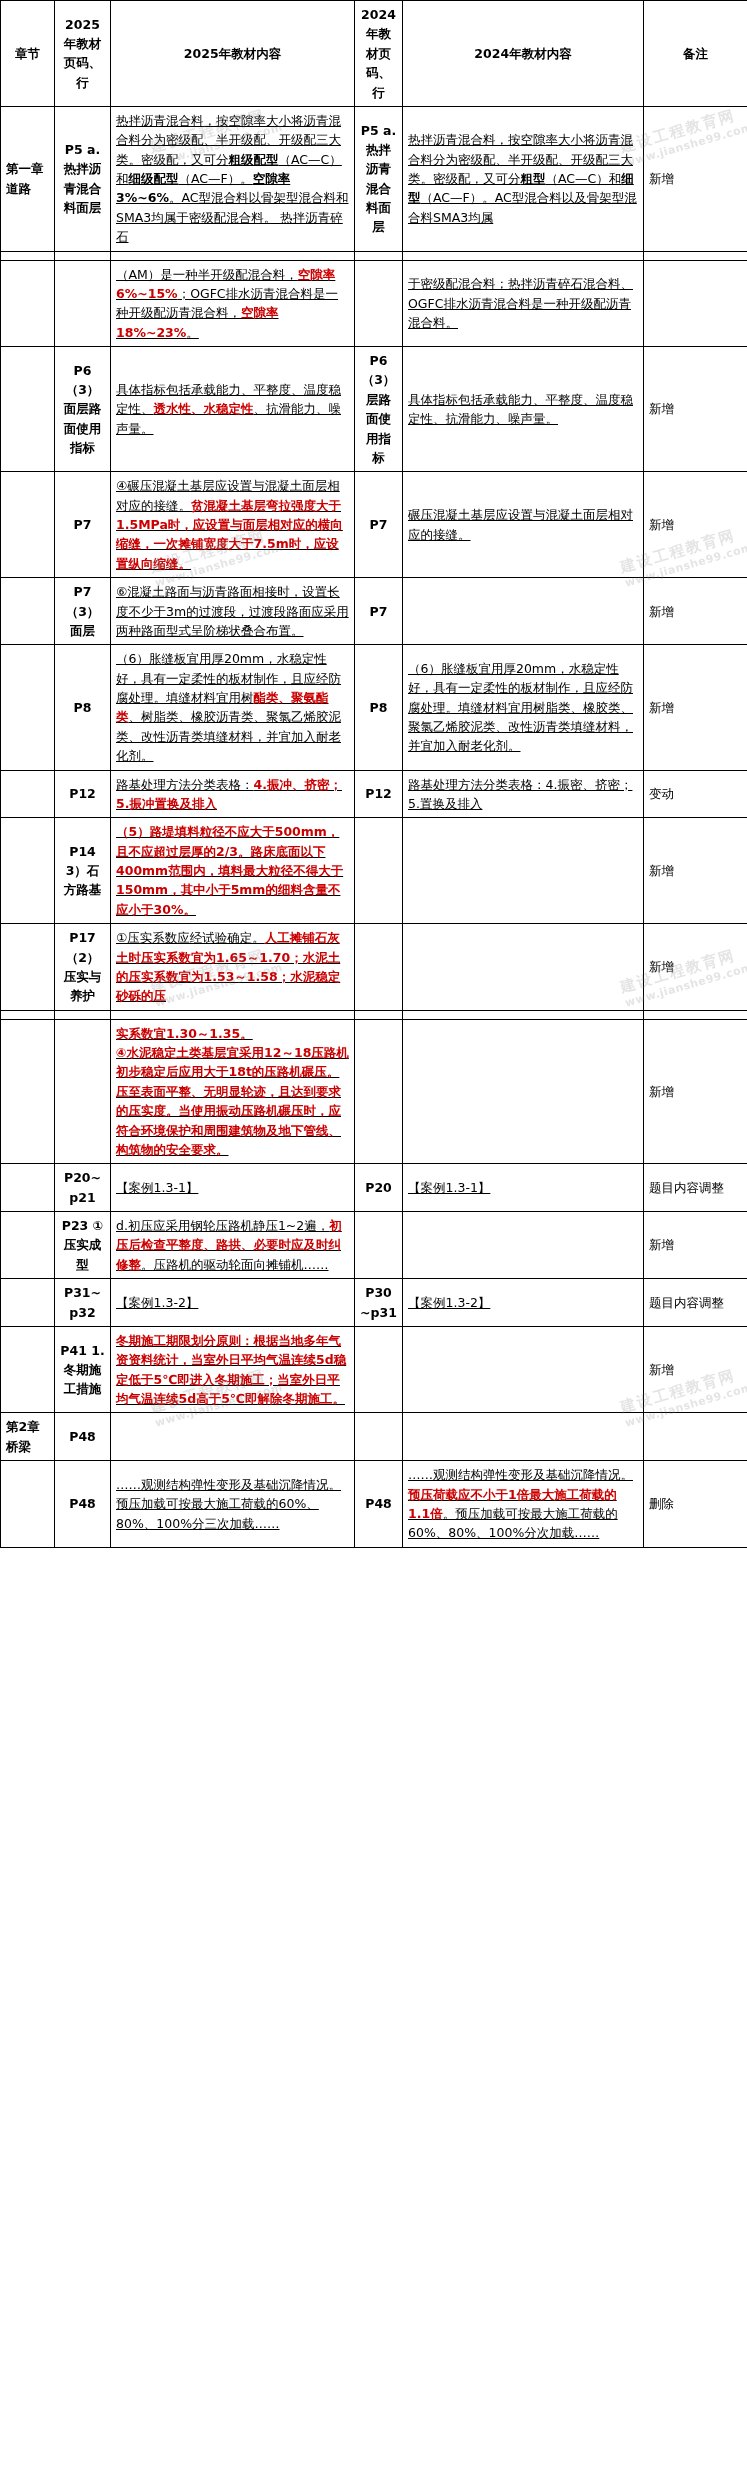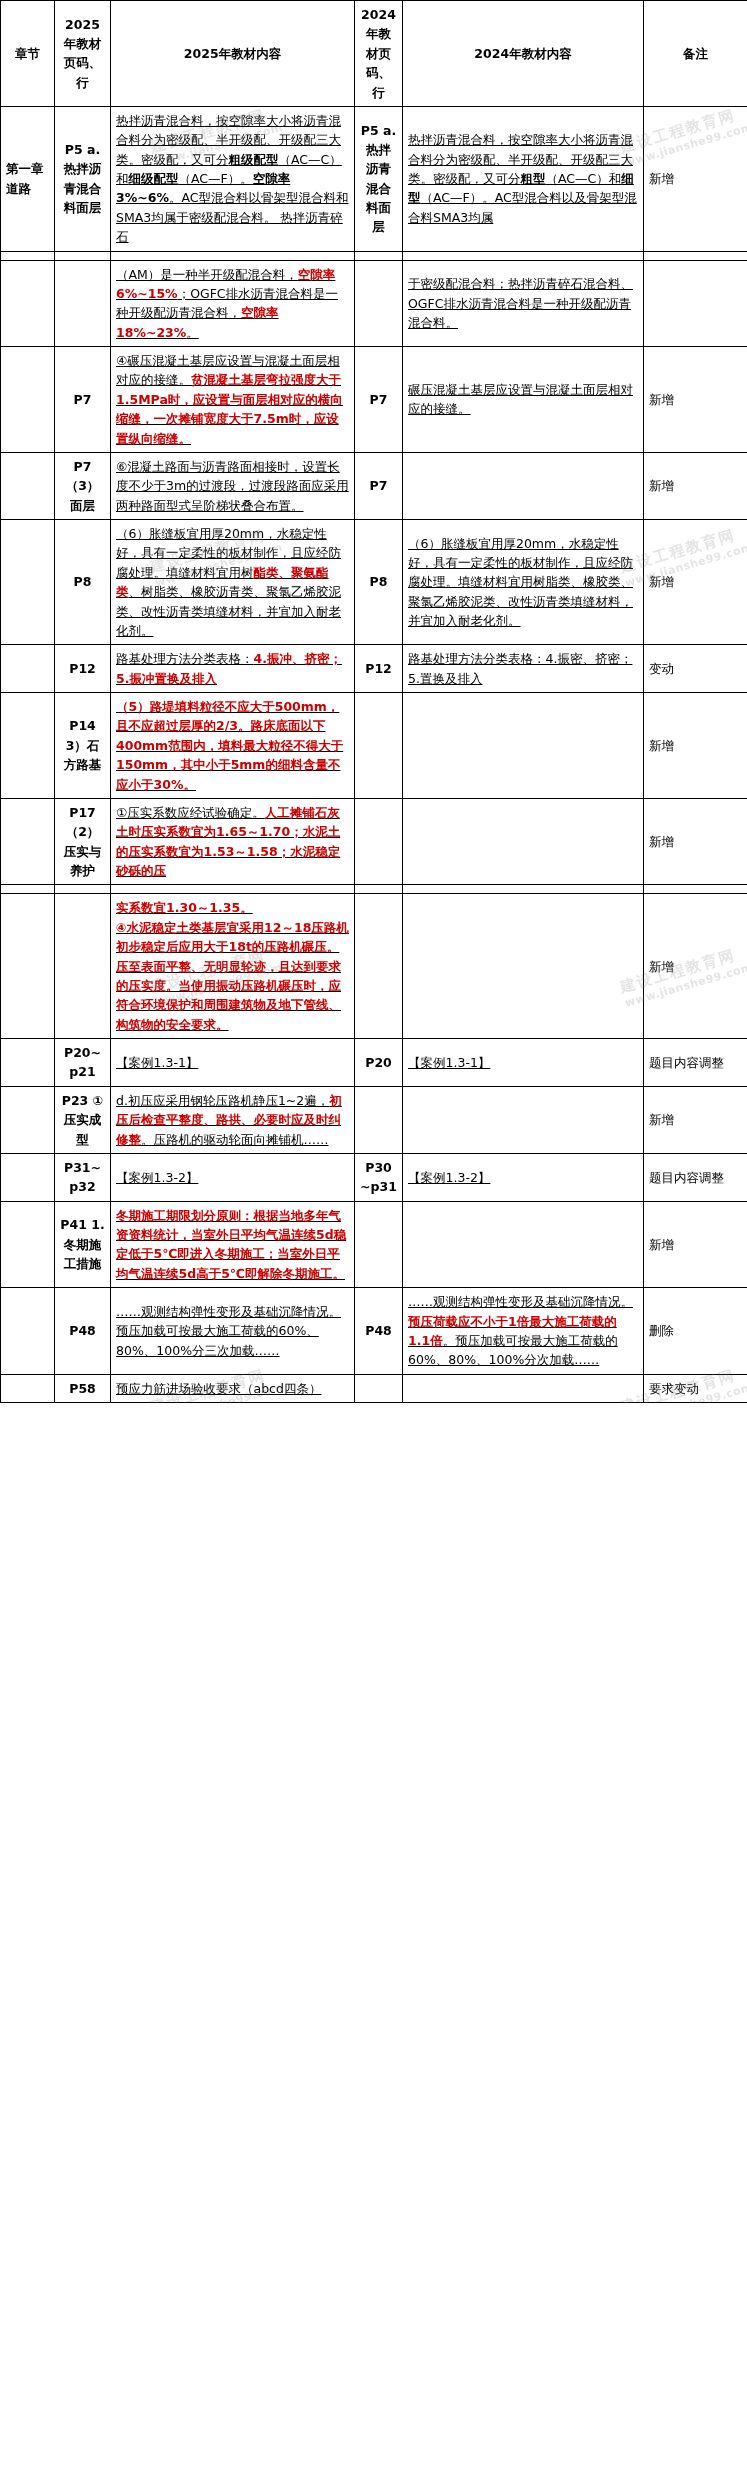--- a/index.html
+++ b/index.html
@@ -117,20 +117,28 @@
         <tr>
           <td class="chap"></td>
           <td class="pg"></td>
           <td class="body-cell">（AM）是一种半开级配混合料，<span class="red">空隙率6%~15%</span>；OGFC排水沥青混合料是一种开级配沥青混合料，<span class="red">空隙率18%~23%</span>。</td>
           <td class="pg-plain"></td>
           <td class="body-cell">于密级配混合料；热拌沥青碎石混合料、OGFC排水沥青混合料是一种开级配沥青混合料。</td>
           <td class="note"></td>
         </tr>
         <tr>
           <td class="chap"></td>
+          <td class="pg">P6（3）面层路面使用指标</td>
+          <td class="body-cell">具体指标包括承载能力、平整度、温度稳定性、<span class="red">透水性、水稳定性</span>、抗滑能力、噪声量。</td>
+          <td class="pg-plain">P6（3）层路面使用指标</td>
+          <td class="body-cell">具体指标包括承载能力、平整度、温度稳定性、抗滑能力、噪声量。</td>
+          <td class="note">新增</td>
+        </tr>
+        <tr>
+          <td class="chap"></td>
           <td class="pg">P7</td>
           <td class="body-cell">④碾压混凝土基层应设置与混凝土面层相对应的接缝。<span class="red">贫混凝土基层弯拉强度大于1.5MPa时，应设置与面层相对应的横向缩缝，一次摊铺宽度大于7.5m时，应设置纵向缩缝。</span></td>
           <td class="pg-plain">P7</td>
           <td class="body-cell">碾压混凝土基层应设置与混凝土面层相对应的接缝。</td>
           <td class="note">新增</td>
         </tr>
         <tr>
           <td class="chap"></td>
           <td class="pg">P7（3）面层</td>
           <td class="body-cell">⑥混凝土路面与沥青路面相接时，设置长度不少于3m的过渡段，过渡段路面应采用两种路面型式呈阶梯状叠合布置。</td>
@@ -212,34 +220,34 @@
         </tr>
         <tr>
           <td class="chap"></td>
           <td class="pg">P41 1.冬期施工措施</td>
           <td class="body-cell"><span class="red">冬期施工期限划分原则：根据当地多年气资资料统计，当室外日平均气温连续5d稳定低于5℃即进入冬期施工；当室外日平均气温连续5d高于5℃即解除冬期施工。</span></td>
           <td class="pg-plain"></td>
           <td class="body-cell"></td>
           <td class="note">新增</td>
         </tr>
         <tr>
+          <td class="chap">第2章 桥梁</td>
+          <td class="pg">P48</td>
+          <td class="body-cell"></td>
+          <td class="pg-plain"></td>
+          <td class="body-cell"></td>
+          <td class="note"></td>
+        </tr>
+        <tr>
           <td class="chap"></td>
           <td class="pg">P48</td>
           <td class="body-cell">……观测结构弹性变形及基础沉降情况。预压加载可按最大施工荷载的60%、80%、100%分三次加载……</td>
           <td class="pg-plain">P48</td>
           <td class="body-cell">……观测结构弹性变形及基础沉降情况。<span class="red">预压荷载应不小于1倍最大施工荷载的1.1倍</span>。预压加载可按最大施工荷载的60%、80%、100%分次加载……</td>
           <td class="note">删除</td>
-        </tr>
-        <tr>
-          <td class="chap"></td>
-          <td class="pg">P58</td>
-          <td class="body-cell">预应力筋进场验收要求（abcd四条）</td>
-          <td class="pg-plain"></td>
-          <td class="body-cell"></td>
-          <td class="note">要求变动</td>
         </tr>
       </tbody>
   </table>
 
   <div class="wmwrap" id="wmwrap">
       <div class="wm" style="left: 150px; top: 120px;"><span class="big">建设工程教育网</span><span>www.jianshe99.com</span></div>
       <div class="wm" style="left: 620px; top: 120px;"><span class="big">建设工程教育网</span><span>www.jianshe99.com</span></div>
       <div class="wm" style="left: 150px; top: 540px;"><span class="big">建设工程教育网</span><span>www.jianshe99.com</span></div>
       <div class="wm" style="left: 620px; top: 540px;"><span class="big">建设工程教育网</span><span>www.jianshe99.com</span></div>
       <div class="wm" style="left: 150px; top: 960px;"><span class="big">建设工程教育网</span><span>www.jianshe99.com</span></div>

